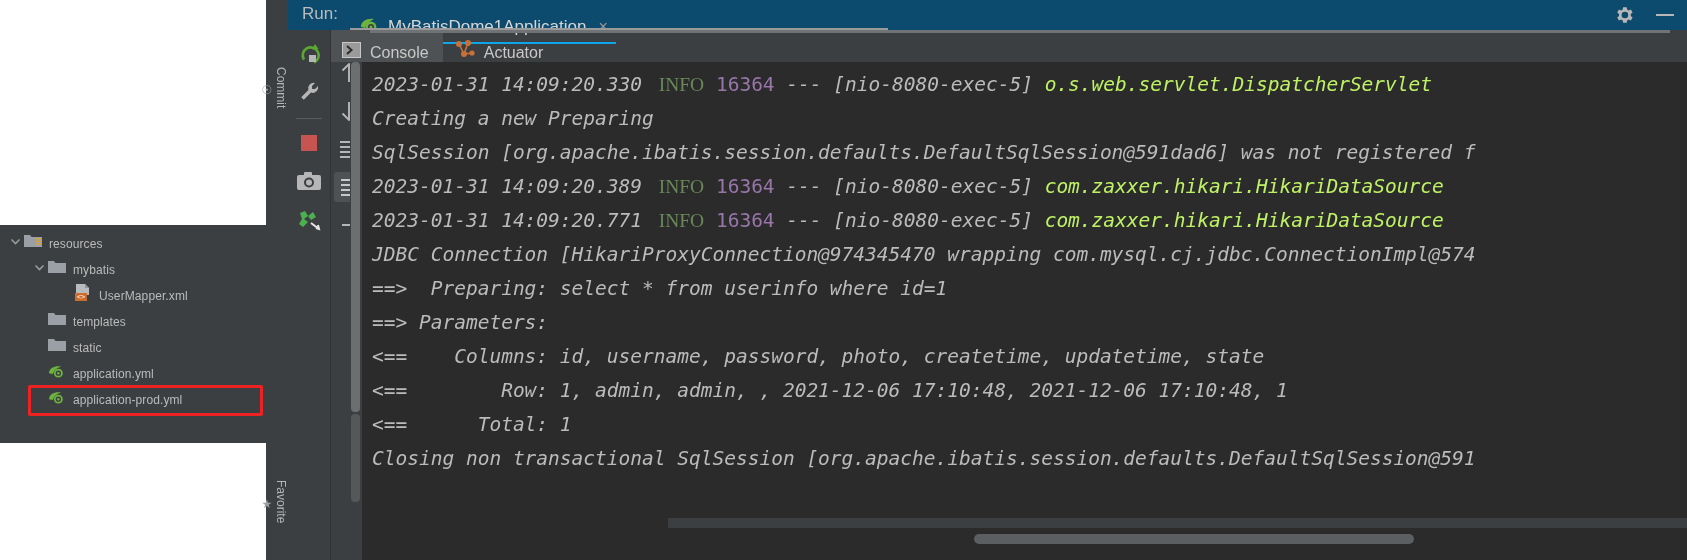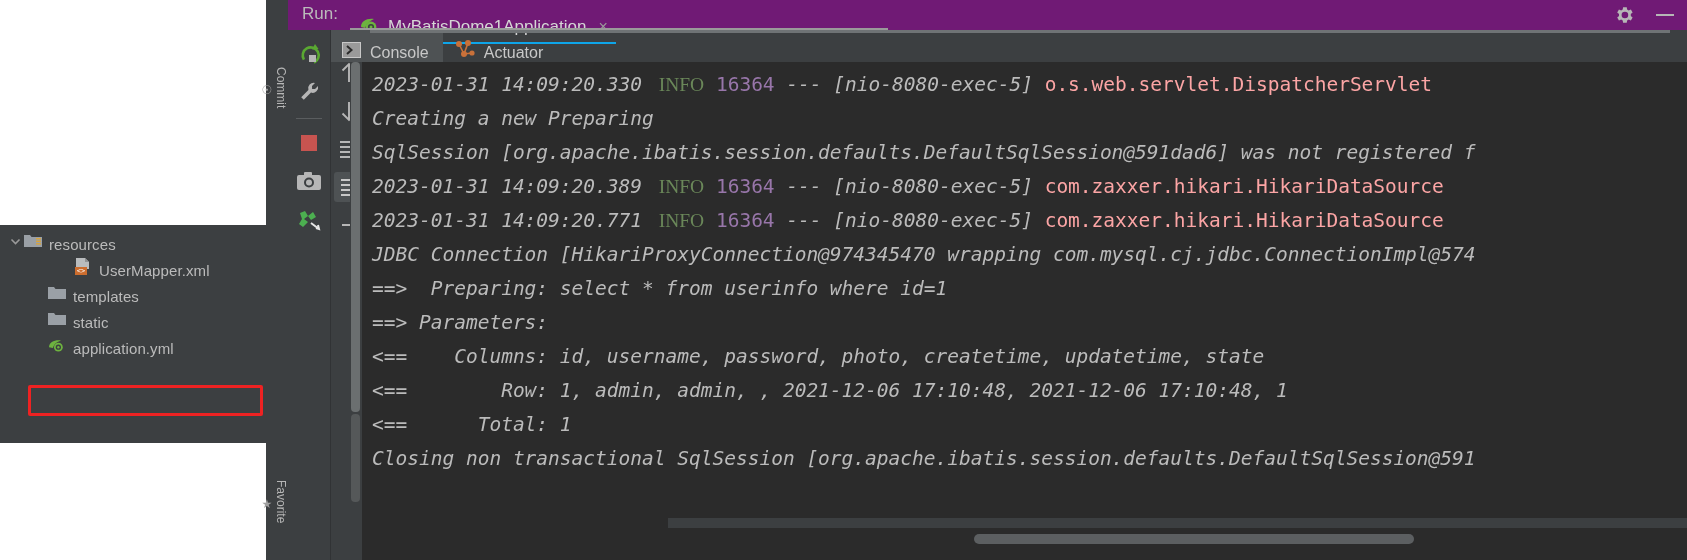--- a/index.html
+++ b/index.html
@@ -70,21 +70,21 @@
     padding-left: 6px;
   }
   .tree-row.selected { background: #4b6eaf; color:#ffffff; }
   .twisty {
     width: 18px; flex: 0 0 18px;
     color: #9a9a9a; font-size: 11px;
     display: flex; align-items: center; justify-content: center;
   }
   .twisty svg { display:block; }
   .tree-ico { width: 20px; flex: 0 0 20px; margin-right: 5px; display:flex; align-items:center; }
-  .tree-label { font-size: 15px; letter-spacing: .1px; margin-top: 6px; }
+  .tree-label { font-size: 12px; letter-spacing: .1px; margin-top: 6px; }
 
   
   .ind0 { padding-left: 6px; }
   .ind1 { padding-left: 30px; }
   .ind2 { padding-left: 56px; }
 
   
   .red-box {
     position: absolute;
     left: 28px; top: 385px;
@@ -97,21 +97,21 @@
 
   
   .run-window {
     position: absolute; left: 288px; top: 0;
     width: 1399px; height: 560px;
     background: #3c3f41;
   }
   .run-header {
     position: absolute; left: 0; top: 0;
     width: 1399px; height: 30px;
-    background: #701a75;
+    background: #0c4a6e;
   }
   .run-label {
     position: absolute; left: 14px; top: 4px;
     font-size: 17px; color: #bbbbbb;
   }
   .run-tab {
     position: absolute; left: 62px; top: 0;
     height: 30px;
     display: flex; align-items: center;
     padding: 12px 8px 0 8px;
@@ -181,21 +181,21 @@
   }
   .logline {
     font-family: "DejaVu Sans Mono", "Liberation Mono", monospace;
     font-size: 19.5px;
     line-height: 34px;
     color: #bbbbbb;
     white-space: pre;
   }
   .c-info { color: #6a8759; font-family: Liberation Serif, serif; }
   .c-pid { color: #9876aa; }
-  .c-class { color: #fca5a5; }
+  .c-class { color: #bef264; font-style: italic; }
   .c-plain { color: #bbbbbb; font-style: italic; }
 
   
   .console-gutter {
     position: absolute; left: 62px; top: 62px;
     width: 12px; height: 440px;
     background: #3c3f41;
   }
   .gutter-thumb {
     position: absolute; left: 1px; top: 0px;
@@ -258,20 +258,33 @@
           <span class="tree-ico">
             <svg width="18" height="16" viewBox="0 0 18 16">
               <path d="M0 2 H6 L7.5 4 H18 V14 H0 Z" fill="#9aa0a6"></path>
               <rect x="12" y="5" width="5" height="1.4" fill="#d9a43b"></rect>
               <rect x="12" y="7.6" width="5" height="1.4" fill="#d9a43b"></rect>
               <rect x="12" y="10.2" width="5" height="1.4" fill="#d9a43b"></rect>
             </svg>
           </span>
           <span class="tree-label">resources</span>
         </div>
+        <div class="tree-row ind1">
+          <span class="twisty">
+            <svg width="11" height="11" viewBox="0 0 11 11">
+              <path d="M1.5 3.5 L5.5 7.5 L9.5 3.5" stroke="#9a9a9a" stroke-width="1.6" fill="none"></path>
+            </svg>
+          </span>
+          <span class="tree-ico">
+            <svg width="18" height="16" viewBox="0 0 18 16">
+              <path d="M0 2 H6 L7.5 4 H18 V14 H0 Z" fill="#9aa0a6"></path>
+            </svg>
+          </span>
+          <span class="tree-label">mybatis</span>
+        </div>
         <div class="tree-row ind2">
           <span class="twisty"></span>
           <span class="tree-ico">
             <svg width="18" height="18" viewBox="0 0 18 18">
               <path d="M2 0 H11 L15 4 V11 H2 Z" fill="#b9bcbe"></path>
               <path d="M11 0 L15 4 H11 Z" fill="#8f9294"></path>
               <rect x="1" y="9" width="12" height="8" fill="#cc6d2e"></rect>
               <text x="7" y="15.4" font-size="7" fill="#ffffff" text-anchor="middle" font-family="monospace">&lt;&gt;</text>
             </svg>
           </span>
@@ -299,20 +312,32 @@
           <span class="twisty"></span>
           <span class="tree-ico">
             <svg width="19" height="17" viewBox="0 0 22 20">
               <path d="M1 12 C1 6, 8 3, 15 4 C10 6, 7 8, 5.5 13 Z" fill="#6db33f"></path>
               <circle cx="12" cy="12" r="5.2" fill="#6db33f"></circle>
               <circle cx="12" cy="12" r="3.1" fill="#3c3f41"></circle>
               <circle cx="12" cy="12" r="1.4" fill="#6db33f"></circle>
             </svg>
           </span>
           <span class="tree-label">application.yml</span>
+        </div>
+        <div class="tree-row ind1">
+          <span class="twisty"></span>
+          <span class="tree-ico">
+            <svg width="19" height="17" viewBox="0 0 22 20">
+              <path d="M1 12 C1 6, 8 3, 15 4 C10 6, 7 8, 5.5 13 Z" fill="#6db33f"></path>
+              <circle cx="12" cy="12" r="5.2" fill="#6db33f"></circle>
+              <circle cx="12" cy="12" r="3.1" fill="#3c3f41"></circle>
+              <circle cx="12" cy="12" r="1.4" fill="#6db33f"></circle>
+            </svg>
+          </span>
+          <span class="tree-label">application-prod.yml</span>
         </div>
       </div>
 
     <div class="red-box"></div>
   </div>
 
   <div class="vstrip">
     <div class="vtab commit">
       <span>Commit</span>
       <span class="vtab-icon">☉</span>

